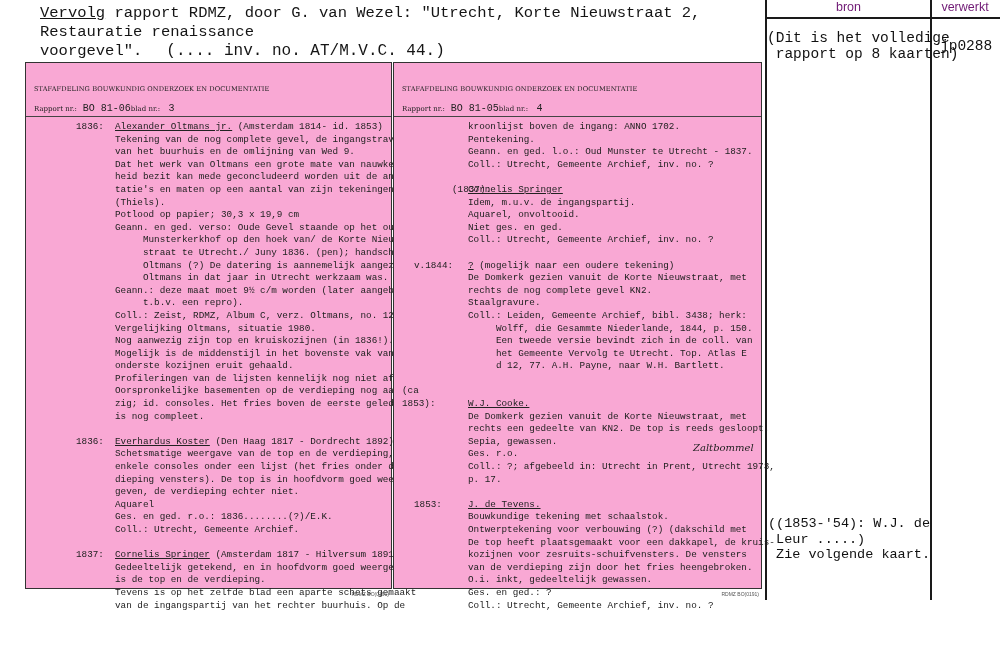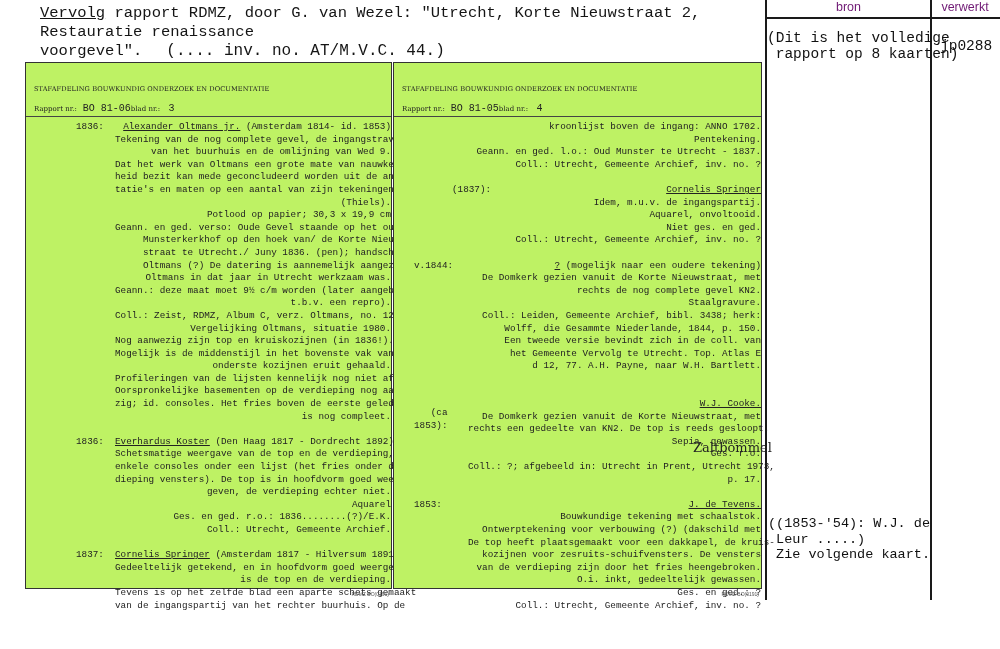--- a/index.html
+++ b/index.html
@@ -23,21 +23,21 @@
     position:absolute; top:0; font-family:"Liberation Sans", sans-serif;
     font-size:12.5px; color:#701a75; text-align:center;
   }
   .bron-note {
     position:absolute; font-family:"Liberation Mono", monospace;
     font-size:14.5px; line-height:16px; color:#111; white-space:pre;
   }
 
   
   .card {
-    position:absolute; border:1px solid #333; background:#bef264;text-align:right;
+    position:absolute; border:1px solid #333; background:#f9a8d4;
   }
   .card .org {
     position:absolute; left:8px; top:22px;
     font-family:"DejaVu Serif", serif; font-size:6.6px; letter-spacing:0.1px; color:#222;
   }
   .card .repno {
     position:absolute; left:8px; top:40px;
     font-family:"DejaVu Serif", serif; font-size:7px; color:#222;
   }
   .card .repno .v { font-family:"Liberation Mono", monospace; font-size:10px;margin-left:6px; }
@@ -49,21 +49,21 @@
   }
   .card .footer {
     position:absolute; right:2px; bottom:-9px;
     font-family:"Liberation Sans", sans-serif; font-size:5px; color:#555;
   }
   .entry { position:relative; margin-bottom:12.6px; }
   .entry .date { position:absolute; white-space:pre; }
   .entry .name { text-decoration:underline; }
   .line { white-space:pre; display:block; }
   .hand {
-    font-family:"DejaVu Serif", serif; font-size:13px;
+    font-family:"DejaVu Serif", serif; font-style:italic; font-size:10px;
   }
 </style>
 </head>
 <body>
 
 <div class="heading">
   <div><span class="u">Vervolg</span><span> rapport RDMZ, door G. van Wezel: "Utrecht, Korte Nieuwstraat 2, Restauratie renaissance</span></div>
   <div><span>voorgevel".</span><span class="inv">(.... inv. no. AT/M.V.C. 44.)</span></div>
 </div>
 
@@ -163,21 +163,21 @@
         <span class="line">De Domkerk gezien vanuit de Korte Nieuwstraat, met</span>
         <span class="line">rechts de nog complete gevel KN2.</span>
         <span class="line">Staalgravure.</span>
         <span class="line">Coll.: Leiden, Gemeente Archief, bibl. 3438; herk:</span>
         <span class="line">     Wolff, die Gesammte Niederlande, 1844, p. 150.</span>
         <span class="line">     Een tweede versie bevindt zich in de coll. van</span>
         <span class="line">     het Gemeente Vervolg te Utrecht. Top. Atlas E</span>
         <span class="line">     d 12, 77. A.H. Payne, naar W.H. Bartlett.</span>
       </div>
       <div class="entry" style="padding-left: 74px;">
-        <span class="date" style="left: 20px; margin-top: 22px;">(ca
+        <span class="date" style="left: 8px;">(ca
 1853):</span>
         <span class="line"> </span>
         <span class="line"><span class="name">W.J. Cooke.</span></span>
         <span class="line">De Domkerk gezien vanuit de Korte Nieuwstraat, met</span>
         <span class="line">rechts een gedeelte van KN2. De top is reeds gesloopt.</span>
         <span class="line">Sepia, gewassen.</span>
         <span class="line">Ges. r.o.</span>
         <span class="line">Coll.: ?; afgebeeld in: Utrecht in Prent, Utrecht 1973,</span>
         <span class="line">p. 17.</span>
         <span class="hand" style="position: absolute; left: 299px; top: 57px;">Zaltbommel</span>

